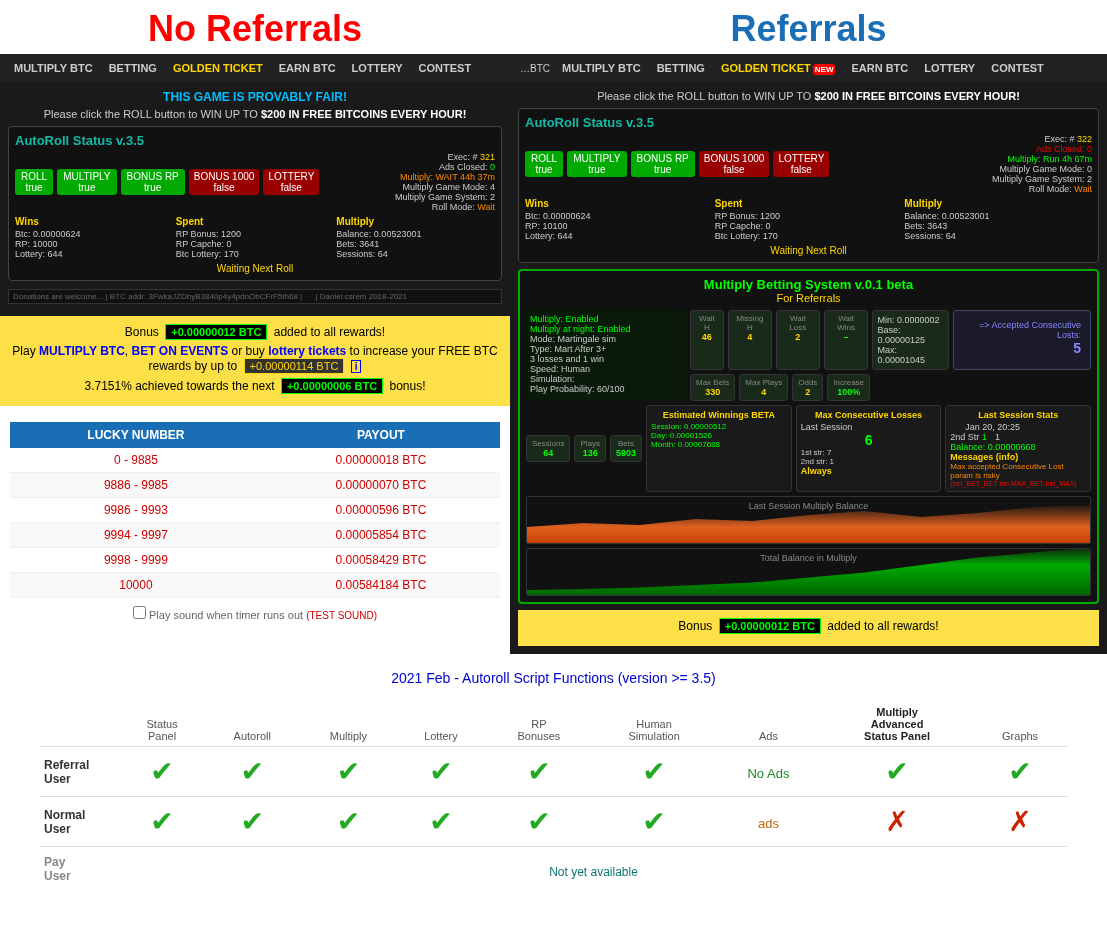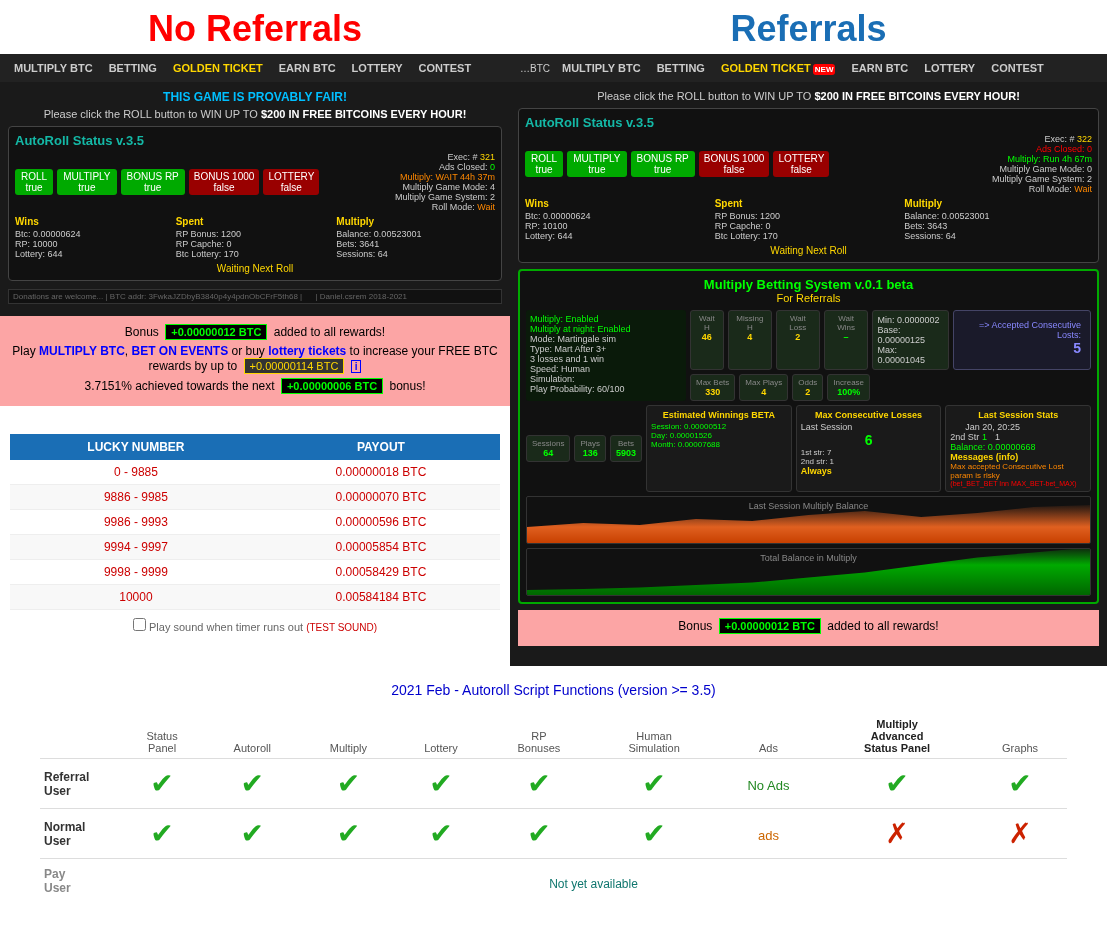--- a/index.html
+++ b/index.html
@@ -187,24 +187,24 @@
       background: #111;
       color: #666;
       font-size: 8px;
       padding: 2px 4px;
       margin: 4px 0;
       border: 1px solid #333;
     }
 
     
     .bonus-section {
-      background: #fca5a5;
+      background: #fde047;
       padding: 8px 12px;
       text-align: center;
-      margin-bottom: 12px;
+      margin-bottom: 0;
     }
 
     .bonus-section .bonus-line {
       font-size: 12px;
       color: #000;
       margin-bottom: 4px;
     }
 
     .bonus-badge {
       background: #000;

